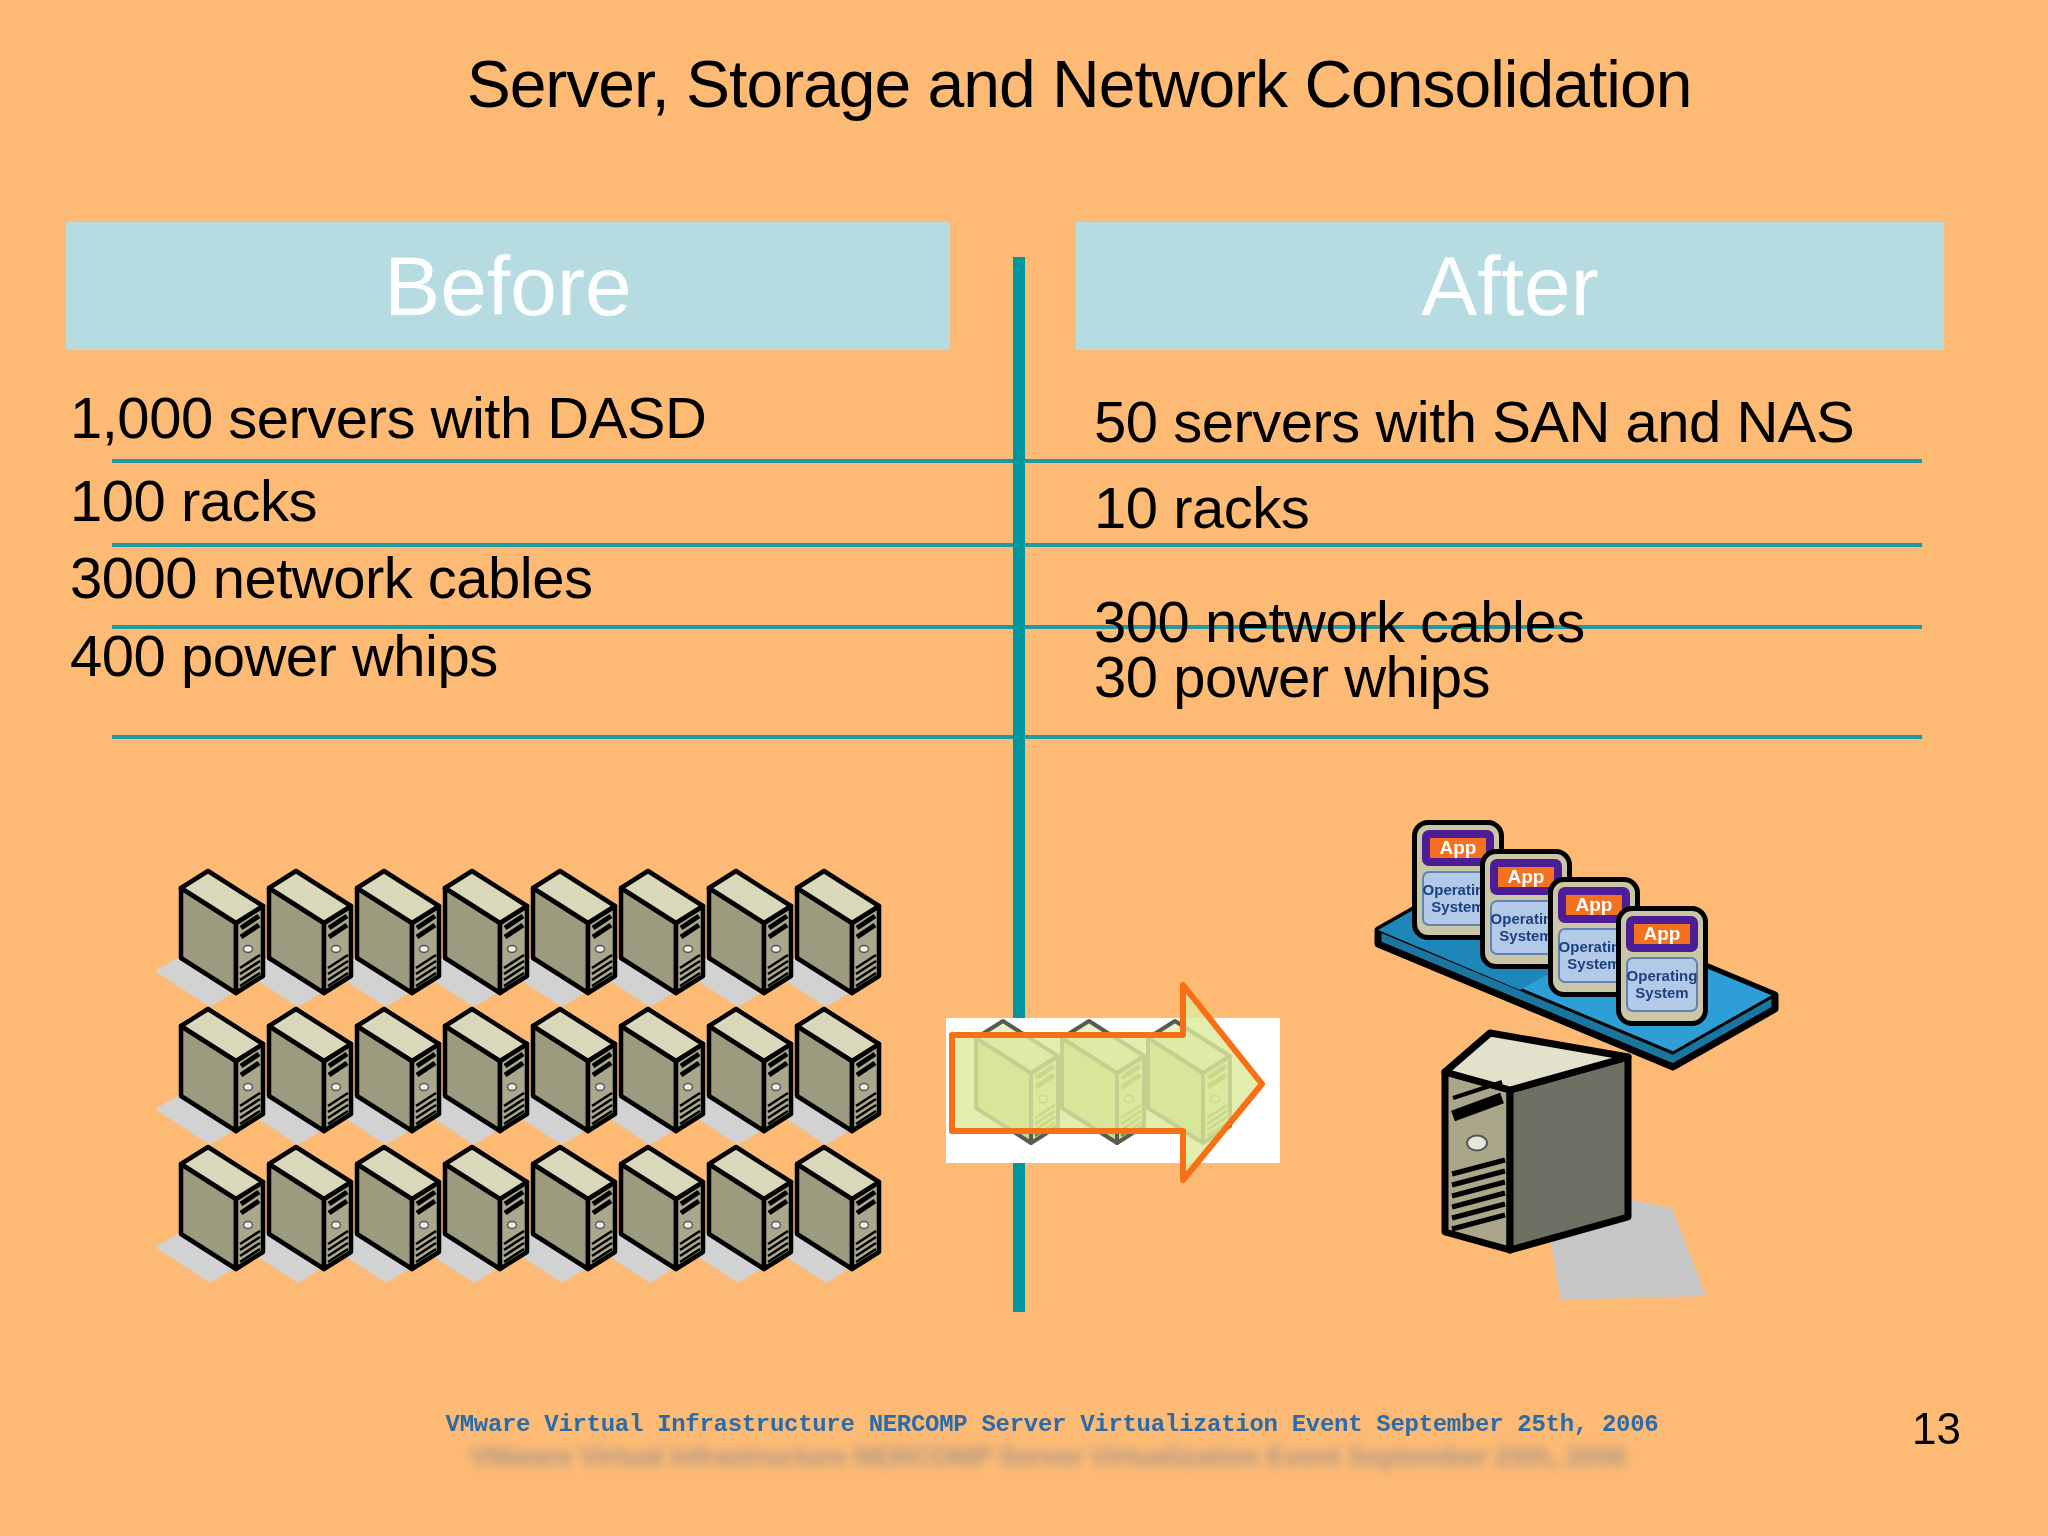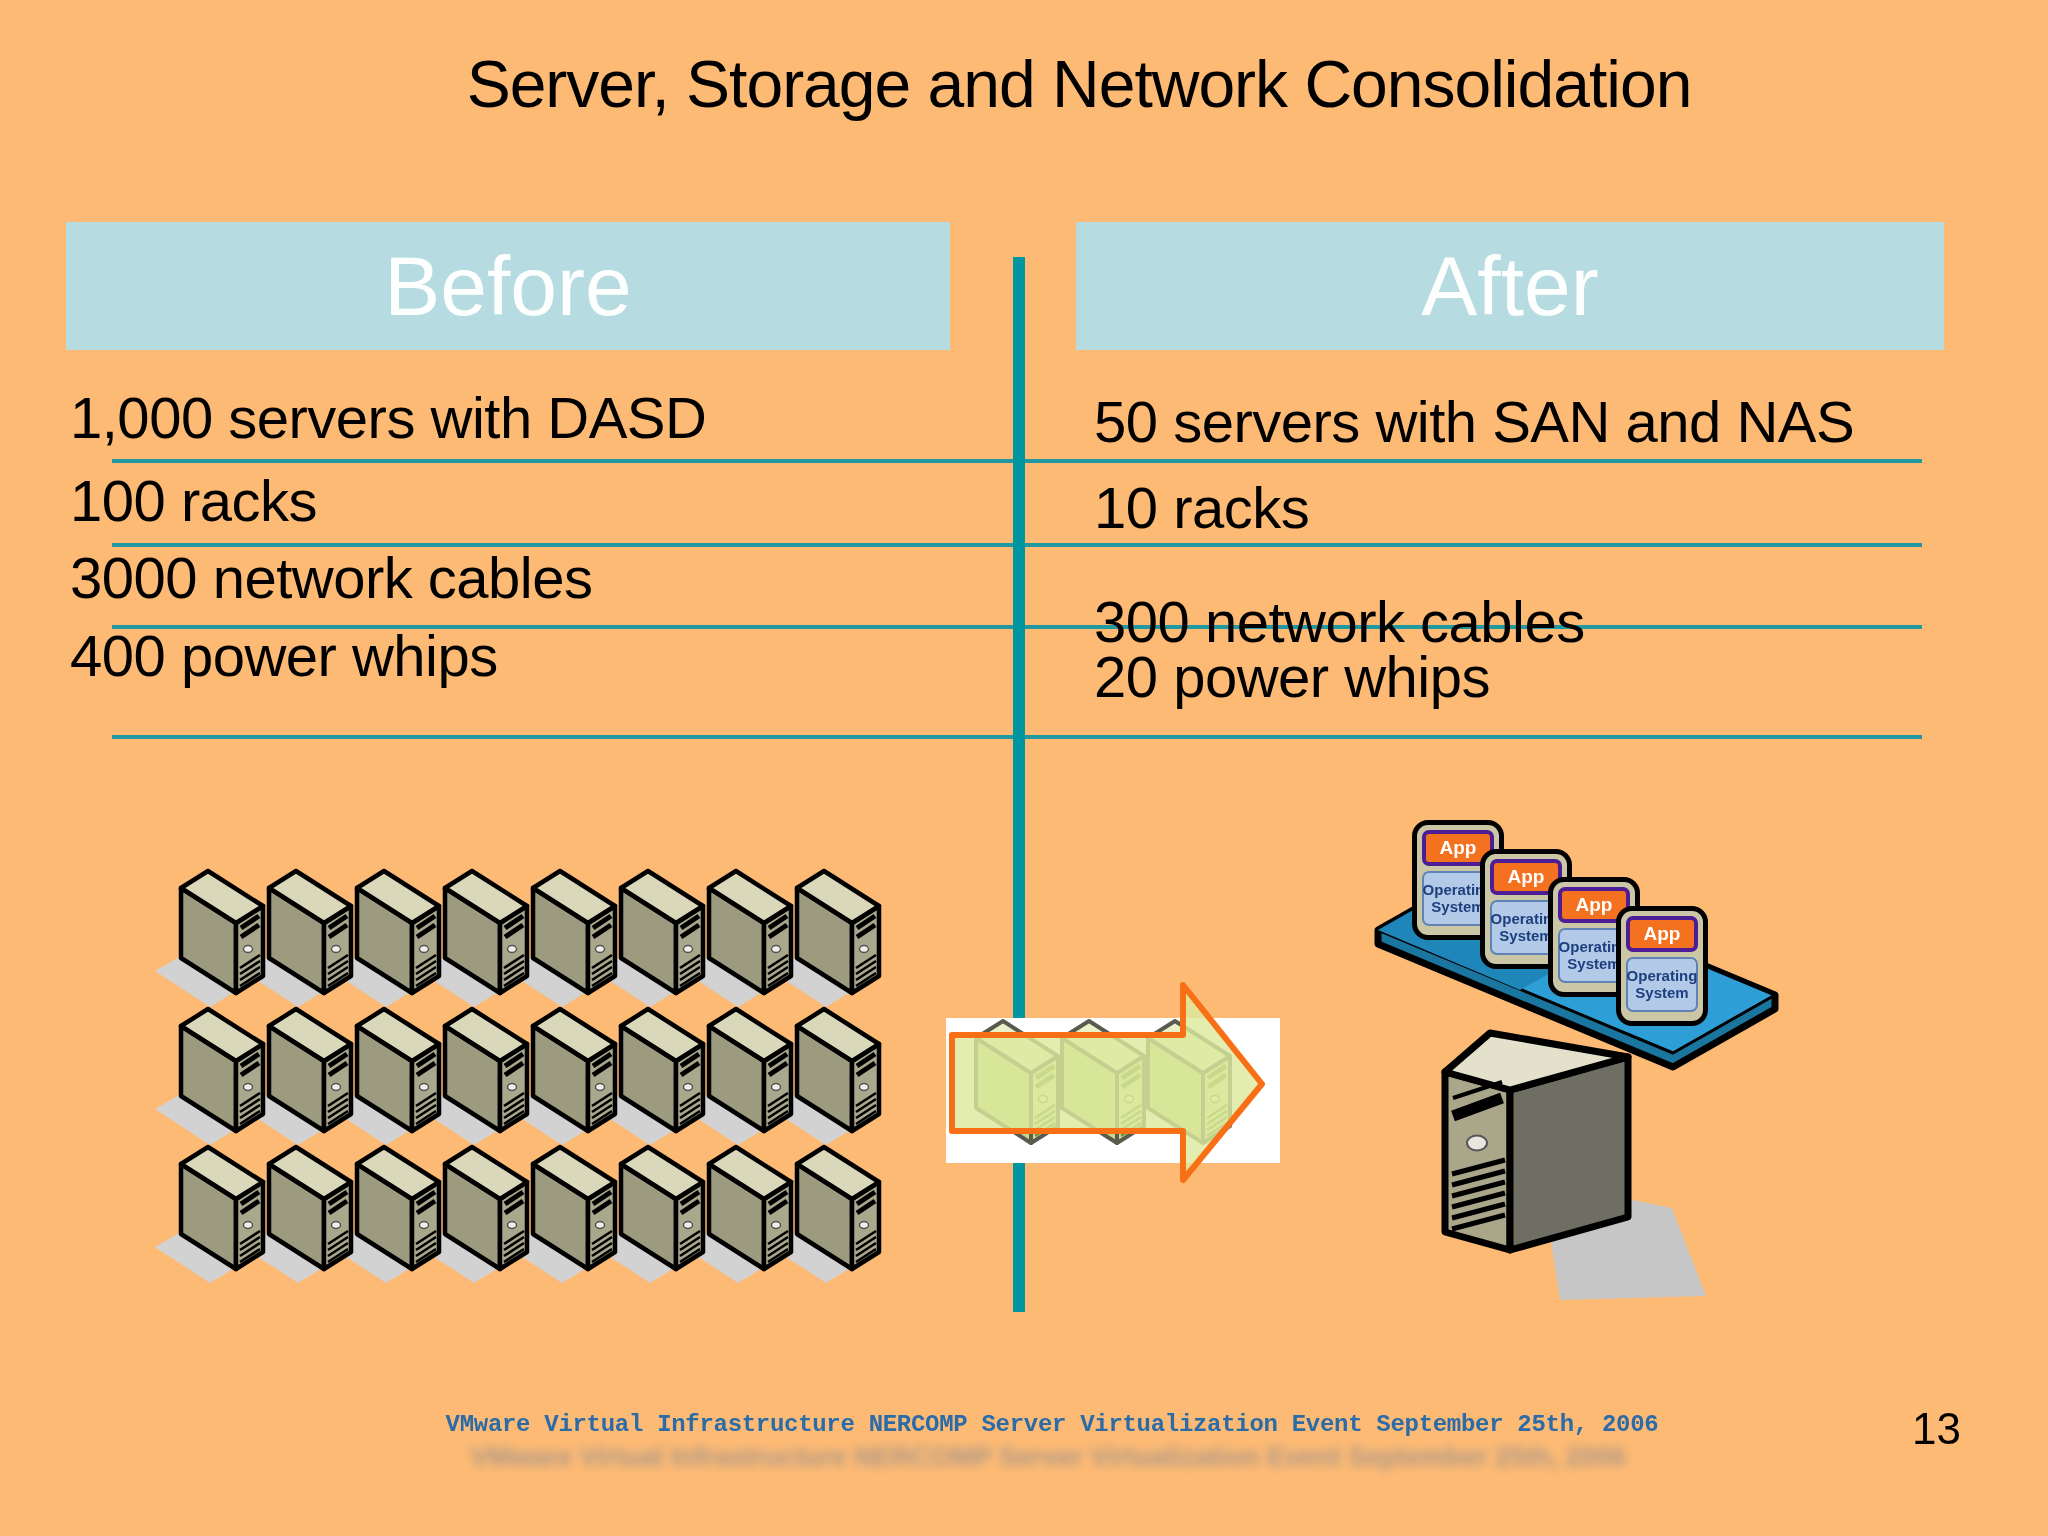--- a/index.html
+++ b/index.html
@@ -27,21 +27,21 @@
   .al-0{top:388px}.al-1{top:474px}.al-2{top:588px}.al-3{top:643px}
 
   .grid-svg{position:absolute;left:130px;top:848px;}
   .mid-svg{position:absolute;left:940px;top:960px;}
   .right-svg{position:absolute;left:1370px;top:815px;}
 
   .vm-card{position:absolute;width:92px;height:120px;box-sizing:border-box;
            border:5px solid #000;border-radius:16px;background:#cbc7a6;padding:5px;}
   .vm-card-1{left:1412px;top:820px}.vm-card-2{left:1480px;top:849px}
   .vm-card-3{left:1548px;top:877px}.vm-card-4{left:1616px;top:906px}
-  .vm-app{height:36px;background:#f4711f;border:4px solid #4c1d95;border-radius:7px;
+  .vm-app{height:36px;background:#f4711f;border:8px solid #4c1d95;border-radius:7px;
           color:#fff;font-weight:bold;font-size:19px;display:flex;align-items:center;
           justify-content:center;box-sizing:border-box;}
   .vm-os{margin-top:5px;height:55px;background:#b2cae7;border:2px solid #5f83b4;
          border-radius:7px;color:#1d3f7e;font-weight:bold;font-size:15px;line-height:1.12;
          display:flex;align-items:center;justify-content:center;text-align:center;
          box-sizing:border-box;}
 
   .footer-credit{position:absolute;left:52px;top:1411px;width:2000px;text-align:center;
                  font-size:24px;font-weight:bold;color:#2b6ba8;letter-spacing:-0.3px;font-family:Liberation Mono, monospace;}
   .footer-ghost{position:absolute;left:48px;top:1442px;width:2000px;text-align:center;
@@ -111,21 +111,21 @@
   <div class="divider divider-bottom"></div>
 
   <div class="item item-left bl-0">1,000 servers with DASD</div>
   <div class="item item-left bl-1">100 racks</div>
   <div class="item item-left bl-2">3000 network cables</div>
   <div class="item item-left bl-3">400 power whips</div>
 
   <div class="item item-right al-0">50 servers with SAN and NAS</div>
   <div class="item item-right al-1">10 racks</div>
   <div class="item item-right al-2">300 network cables</div>
-  <div class="item item-right al-3">20 power whips</div>
+  <div class="item item-right al-3">30 power whips</div>
 
   <svg class="grid-svg" width="800" height="480" viewBox="130 848 800 480">
 
     <use href="#twrsh" x="181" y="871"></use>
       <use href="#twrsh" x="269" y="871"></use>
       <use href="#twrsh" x="357" y="871"></use>
       <use href="#twrsh" x="445" y="871"></use>
       <use href="#twrsh" x="533" y="871"></use>
       <use href="#twrsh" x="621" y="871"></use>
       <use href="#twrsh" x="709" y="871"></use>

